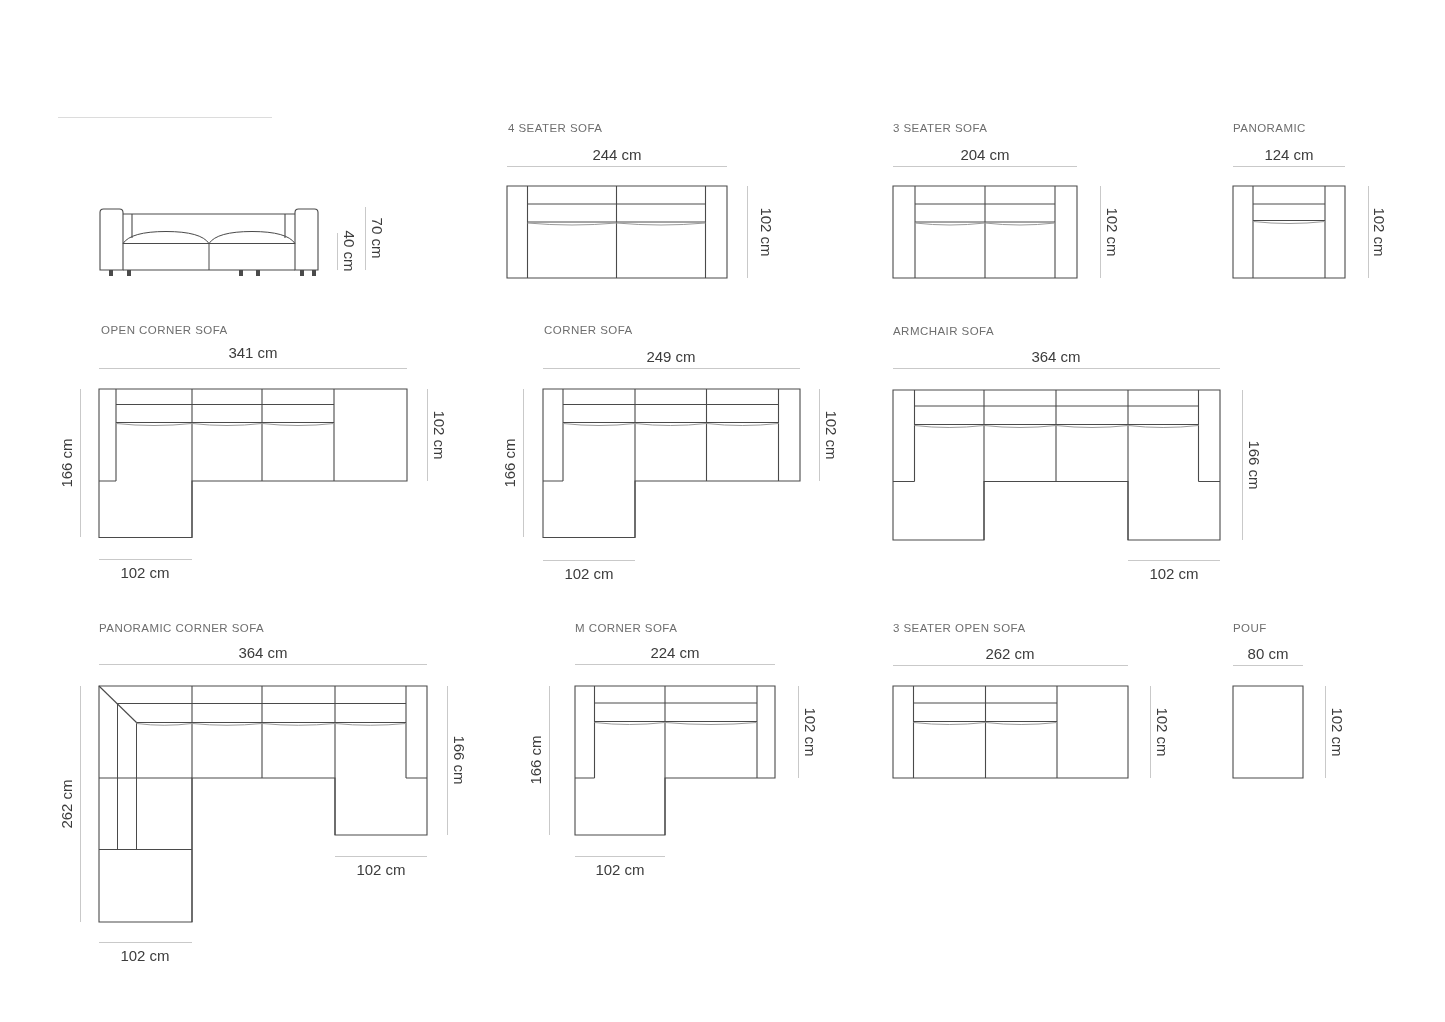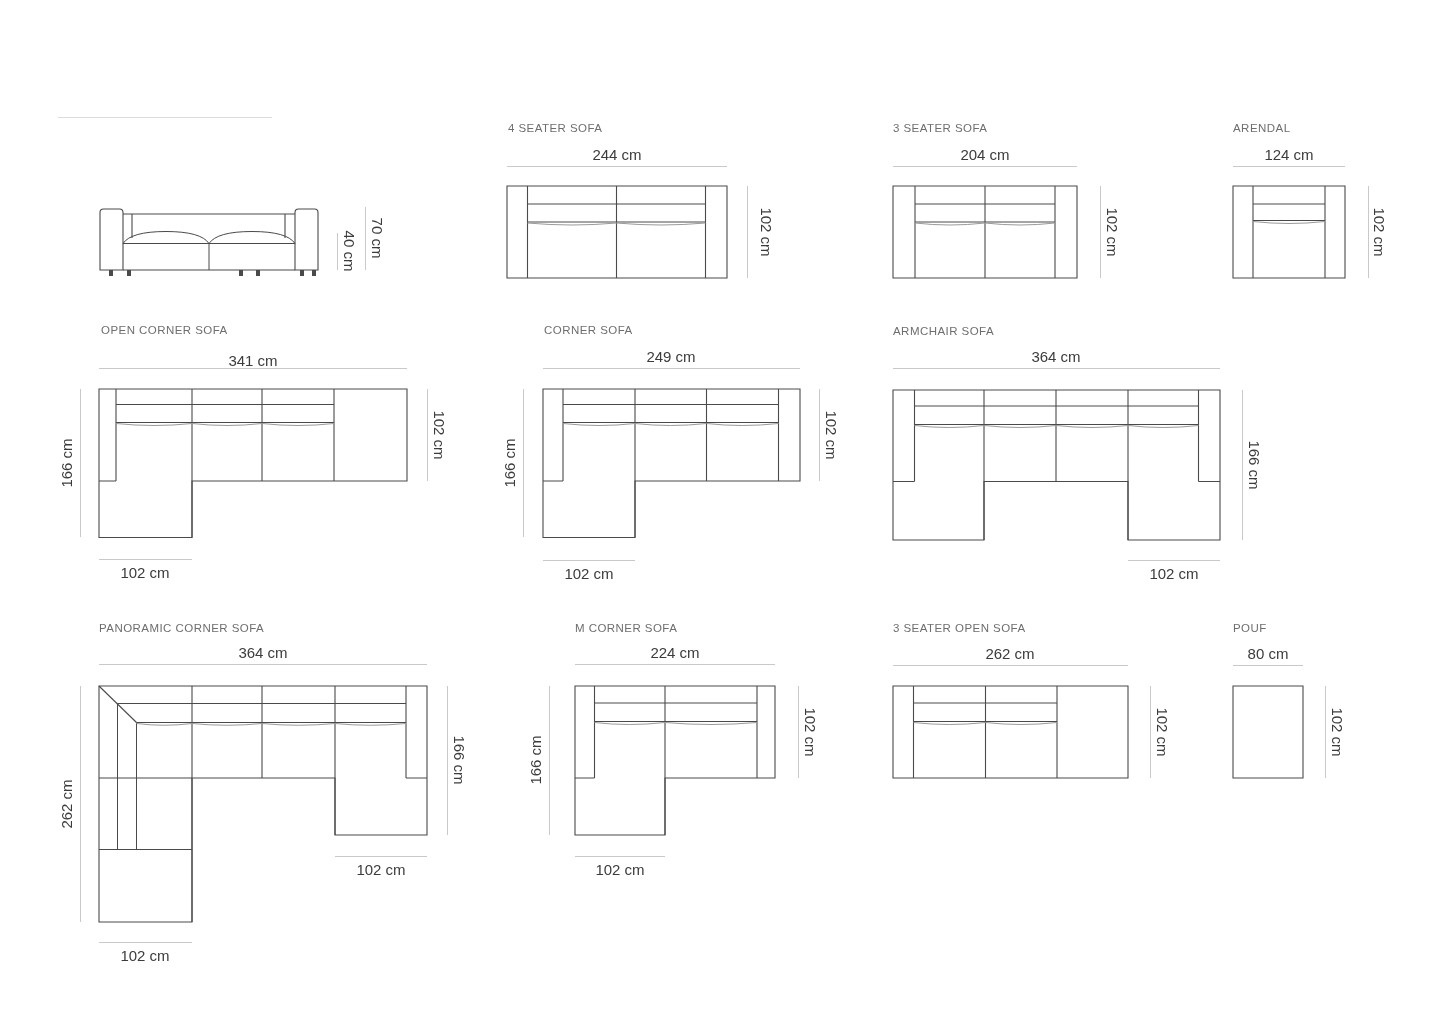--- a/index.html
+++ b/index.html
@@ -27,21 +27,21 @@
 </style>
 </head>
 <body>
 
 <div id="canvas">
 
   <div class="title-rule"></div>
 
   <div class="plabel" style="left:508px;top:122px">4 SEATER SOFA</div>
   <div class="plabel" style="left:893px;top:122px">3 SEATER SOFA</div>
-  <div class="plabel" style="left:1233px;top:122px">ARENDAL</div>
+  <div class="plabel" style="left:1233px;top:122px">PANORAMIC</div>
   <div class="plabel" style="left:101px;top:324px">OPEN CORNER SOFA</div>
   <div class="plabel" style="left:544px;top:324px">CORNER SOFA</div>
   <div class="plabel" style="left:893px;top:325px">ARMCHAIR SOFA</div>
   <div class="plabel" style="left:99px;top:622px">PANORAMIC CORNER SOFA</div>
   <div class="plabel" style="left:575px;top:622px">M CORNER SOFA</div>
   <div class="plabel" style="left:893px;top:622px">3 SEATER OPEN SOFA</div>
   <div class="plabel" style="left:1233px;top:622px">POUF</div>
 
   <svg id="diagram-layer" width="1445" height="1022" viewBox="0 0 1445 1022" fill="none" stroke="#4a4a4a" stroke-width="1.1">
 
@@ -174,21 +174,21 @@
   <div class="dl" style="left:80px;top:686px;width:1px;height:236px"></div>
   <div class="dl" style="left:447px;top:686px;width:1px;height:149px"></div>
   <div class="dl" style="left:549px;top:686px;width:1px;height:149px"></div>
   <div class="dl" style="left:798px;top:686px;width:1px;height:92px"></div>
   <div class="dl" style="left:1150px;top:686px;width:1px;height:92px"></div>
   <div class="dl" style="left:1325px;top:686px;width:1px;height:92px"></div>
 
   <span class="dt dt-h" style="left:617px;top:162px">244 cm</span>
   <span class="dt dt-h" style="left:985px;top:162px">204 cm</span>
   <span class="dt dt-h" style="left:1289px;top:162px">124 cm</span>
-  <span class="dt dt-h" style="left:253px;top:368px">341 cm</span>
+  <span class="dt dt-h" style="left:253px;top:360px">341 cm</span>
   <span class="dt dt-h" style="left:671px;top:364px">249 cm</span>
   <span class="dt dt-h" style="left:1056px;top:364px">364 cm</span>
   <span class="dt dt-h" style="left:263px;top:660px">364 cm</span>
   <span class="dt dt-h" style="left:675px;top:660px">224 cm</span>
   <span class="dt dt-h" style="left:1010px;top:661px">262 cm</span>
   <span class="dt dt-h" style="left:1268px;top:661px">80 cm</span>
 
   <span class="dt dt-b" style="left:145px;top:565px">102 cm</span>
   <span class="dt dt-b" style="left:589px;top:566px">102 cm</span>
   <span class="dt dt-b" style="left:1174px;top:566px">102 cm</span>

